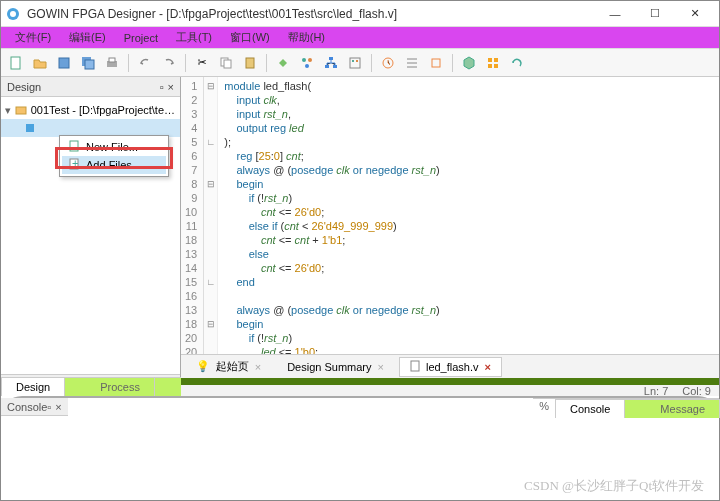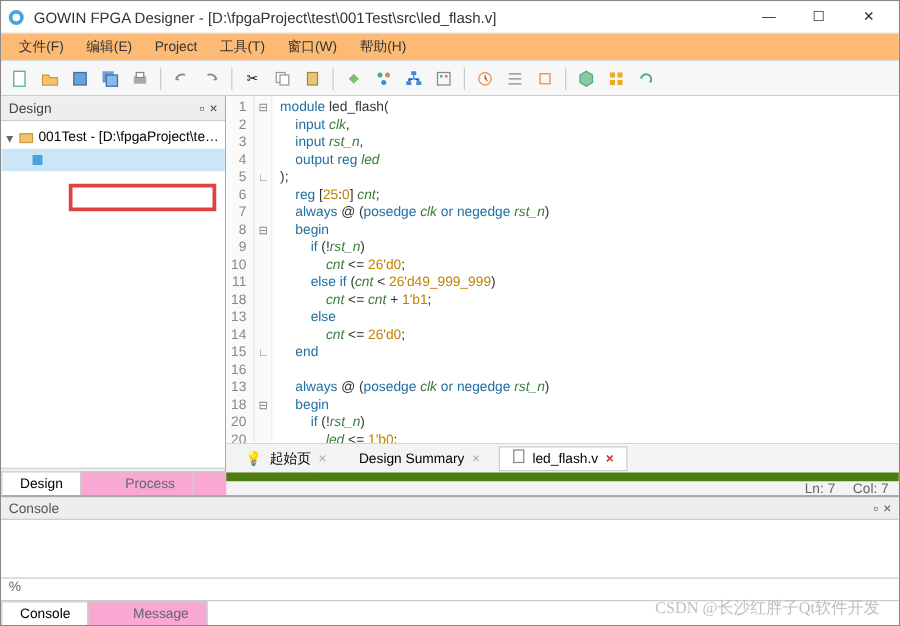--- a/index.html
+++ b/index.html
@@ -3,56 +3,56 @@
 <meta charset="utf-8">
 <style>
 * { margin:0; padding:0; box-sizing:border-box; font-family:"Microsoft YaHei",Tahoma,sans-serif; font-size:11px; }
 body { background:#f0f0f0; width:720px; height:501px; overflow:hidden; position:relative; }
 .win { background:#fff; border:1px solid #888; width:720px; height:501px; display:flex; flex-direction:column; }
 .titlebar { height:26px; display:flex; align-items:center; padding:0 4px; background:#fff; border-bottom:1px solid #ddd; }
 .titlebar .logo { width:16px; height:16px; margin-right:6px; }
 .titlebar .title { flex:1; color:#333; font-size:12px; }
 .winbtns { display:flex; gap:0; }
 .winbtn { width:40px; height:24px; display:flex; align-items:center; justify-content:center; color:#333; }
-.menubar { height:22px; display:flex; align-items:center; padding:0 6px; gap:2px; background:#fdba74; border-bottom:1px solid #ddd; }
+.menubar { height:22px; display:flex; align-items:center; padding:0 6px; gap:2px; background:#d946ef; border-bottom:1px solid #ddd; }
 .menuitem { padding:2px 8px; color:#333; }
 .toolbar { height:28px; display:flex; align-items:center; padding:2px 4px; gap:2px; background:#f7f7f7; border-bottom:1px solid #ccc; }
 .tbtn { width:22px; height:22px; display:flex; align-items:center; justify-content:center; border:1px solid transparent; border-radius:2px; }
 .tsep { width:1px; height:18px; background:#ccc; margin:0 3px; }
 .workarea { flex:1; display:flex; min-height:0; }
 .panel-left { width:180px; display:flex; flex-direction:column; border-right:1px solid #aaa; background:#fafafa; }
 .panel-head { height:20px; display:flex; align-items:center; justify-content:space-between; padding:0 6px; background:#eee; border-bottom:1px solid #ccc; font-size:11px; color:#444; }
 .panel-body { flex:1; background:#fff; overflow:auto; padding:4px 0; }
 .tree-row { display:flex; align-items:center; height:18px; padding:0 4px; gap:4px; }
 .tree-row.sel { background:#cde6f7; }
 .tree-ic { width:14px; height:14px; display:inline-flex; align-items:center; justify-content:center; }
 .ctx-menu { position:absolute; background:#fff; border:1px solid #999; box-shadow:2px 2px 4px rgba(0,0,0,0.2); padding:2px; }
 .ctx-item { padding:3px 20px 3px 24px; display:flex; align-items:center; gap:6px; }
 .ctx-item.hl { background:#cde6f7; }
 .ctx-ic { position:absolute; left:6px; width:14px; height:14px; }
 .highlight-box { position:absolute; border:3px solid #e04141; }
 .panel-tabs { height:22px; display:flex; align-items:flex-end; background:#efefef; border-top:1px solid #ccc; }
 .ptab { padding:3px 14px; border:1px solid #ccc; border-bottom:none; background:#fff; margin-right:-1px; font-size:11px; }
-.ptab.inactive { background:#f9a8d4; color:#666;padding-left:35px; }
+.ptab.inactive { background:#bef264; color:#666;padding-left:35px; }
 .editor { flex:1; display:flex; flex-direction:column; min-width:0; }
 .code-wrap { flex:1; display:flex; background:#fff; overflow:auto; font-family:Consolas,monospace; font-size:11px; line-height:14px; }
 .gutter { background:#fafafa; color:#888; text-align:right; padding:2px 6px 2px 4px; border-right:1px solid #ddd; user-select:none; }
 .fold { width:14px; background:#fafafa; border-right:1px solid #eee; padding-top:2px; }
 .fold div { height:14px; display:flex; align-items:center; justify-content:center; color:#888; font-size:9px; }
 .code { padding:2px 6px; white-space:pre; color:#333; flex:1; }
 .kw { color:#1f6f9f; }
 .num { color:#c08000; }
 .sig { color:#3a7a3a; font-style:italic; }
 .edtabs { height:24px; display:flex; align-items:center; background:#f3f3f3; border-top:1px solid #ccc; padding:0 4px; gap:4px; }
 .edtab { display:flex; align-items:center; gap:6px; padding:2px 10px; height:20px; border:1px solid transparent; }
 .edtab.active { background:#fff; border:1px solid #ccc; }
 .edtab .x { color:#c0392b; font-weight:bold; }
 .edtab .xg { color:#aaa; }
 .status { height:18px; background:#f3f3f3; border-top:7px solid #4d7c0f; display:flex; align-items:center; justify-content:flex-end; padding:0 8px; gap:14px; color:#666; font-size:10px; }
-.console { height:104px; display:flex; flex-direction:column; border-top:2px solid #aaa; background:#fff; }
+.console { height:104px; display:flex; flex-direction:row; border-top:2px solid #aaa; background:#fff;border-radius:21px; }
 .console-head { height:18px; background:#eee; border-bottom:1px solid #ccc; padding:0 6px; display:flex; align-items:center; justify-content:space-between; color:#555; }
 .console-body { flex:1; background:#fff; }
 .console-input { height:18px; border-top:1px solid #ccc; padding:1px 6px; color:#666; }
 .console-tabs { height:20px; border-top:1px solid #ccc; display:flex; }
 .watermark { position:absolute; right:16px; bottom:6px; color:#bfbfbf; font-size:13px; font-family:"Microsoft YaHei"; pointer-events:none; }
 </style>
 </head>
 <body>
 
 <div class="win">
@@ -221,20 +221,35 @@
           <span style="overflow:hidden;text-overflow:ellipsis;white-space:nowrap">001Test - [D:\fpgaProject\test\00...</span>
         </div>
         <div class="tree-row sel" style="padding-left:22px">
           <span class="tree-ic">
               <svg width="12" height="12">
                 <rect x="2" y="2" width="8" height="8" fill="#4aa3df"></rect>
               </svg>
             </span>
         </div>
 
+        <div class="ctx-menu" style="left:58px;top:38px;width:110px">
+          <div class="ctx-item" style="position:relative">
+            <span class="ctx-ic"><svg width="12" height="12">
+                  <rect x="2" y="1" width="8" height="10" fill="#fff" stroke="#5a8"></rect>
+                </svg></span>
+            <span>New File...</span>
+          </div>
+          <div class="ctx-item hl" style="position:relative">
+            <span class="ctx-ic"><svg width="12" height="12">
+                  <rect x="2" y="1" width="8" height="10" fill="#fff" stroke="#888"></rect>
+                  <text x="4" y="9" font-size="8" fill="#4a9">+</text>
+                </svg></span>
+            <span>Add Files...</span>
+          </div>
+        </div>
         <div class="highlight-box" style="left:54px;top:50px;width:118px;height:22px"></div>
       </div>
       <div class="panel-tabs">
         <div class="ptab">Design</div>
         <div class="ptab inactive">Process</div>
         <div class="ptab inactive">Hierarchy</div>
       </div>
     </div>
 
     <div class="editor">
@@ -298,21 +313,21 @@
         <div class="edtab active">
           <span><svg width="10" height="12">
                 <rect x="1" y="1" width="8" height="10" fill="#fff" stroke="#888"></rect>
               </svg></span>
           <span>led_flash.v</span>
           <span class="x">×</span>
         </div>
       </div>
       <div class="status">
         <span>Ln: 7</span>
-        <span>Col: 7</span>
+        <span>Col: 9</span>
       </div>
     </div>
   </div>
 
   <div class="console">
     <div class="console-head">
       <span>Console</span>
       <span style="display:flex;gap:4px">
         <span>▫</span>
         <span>×</span>

